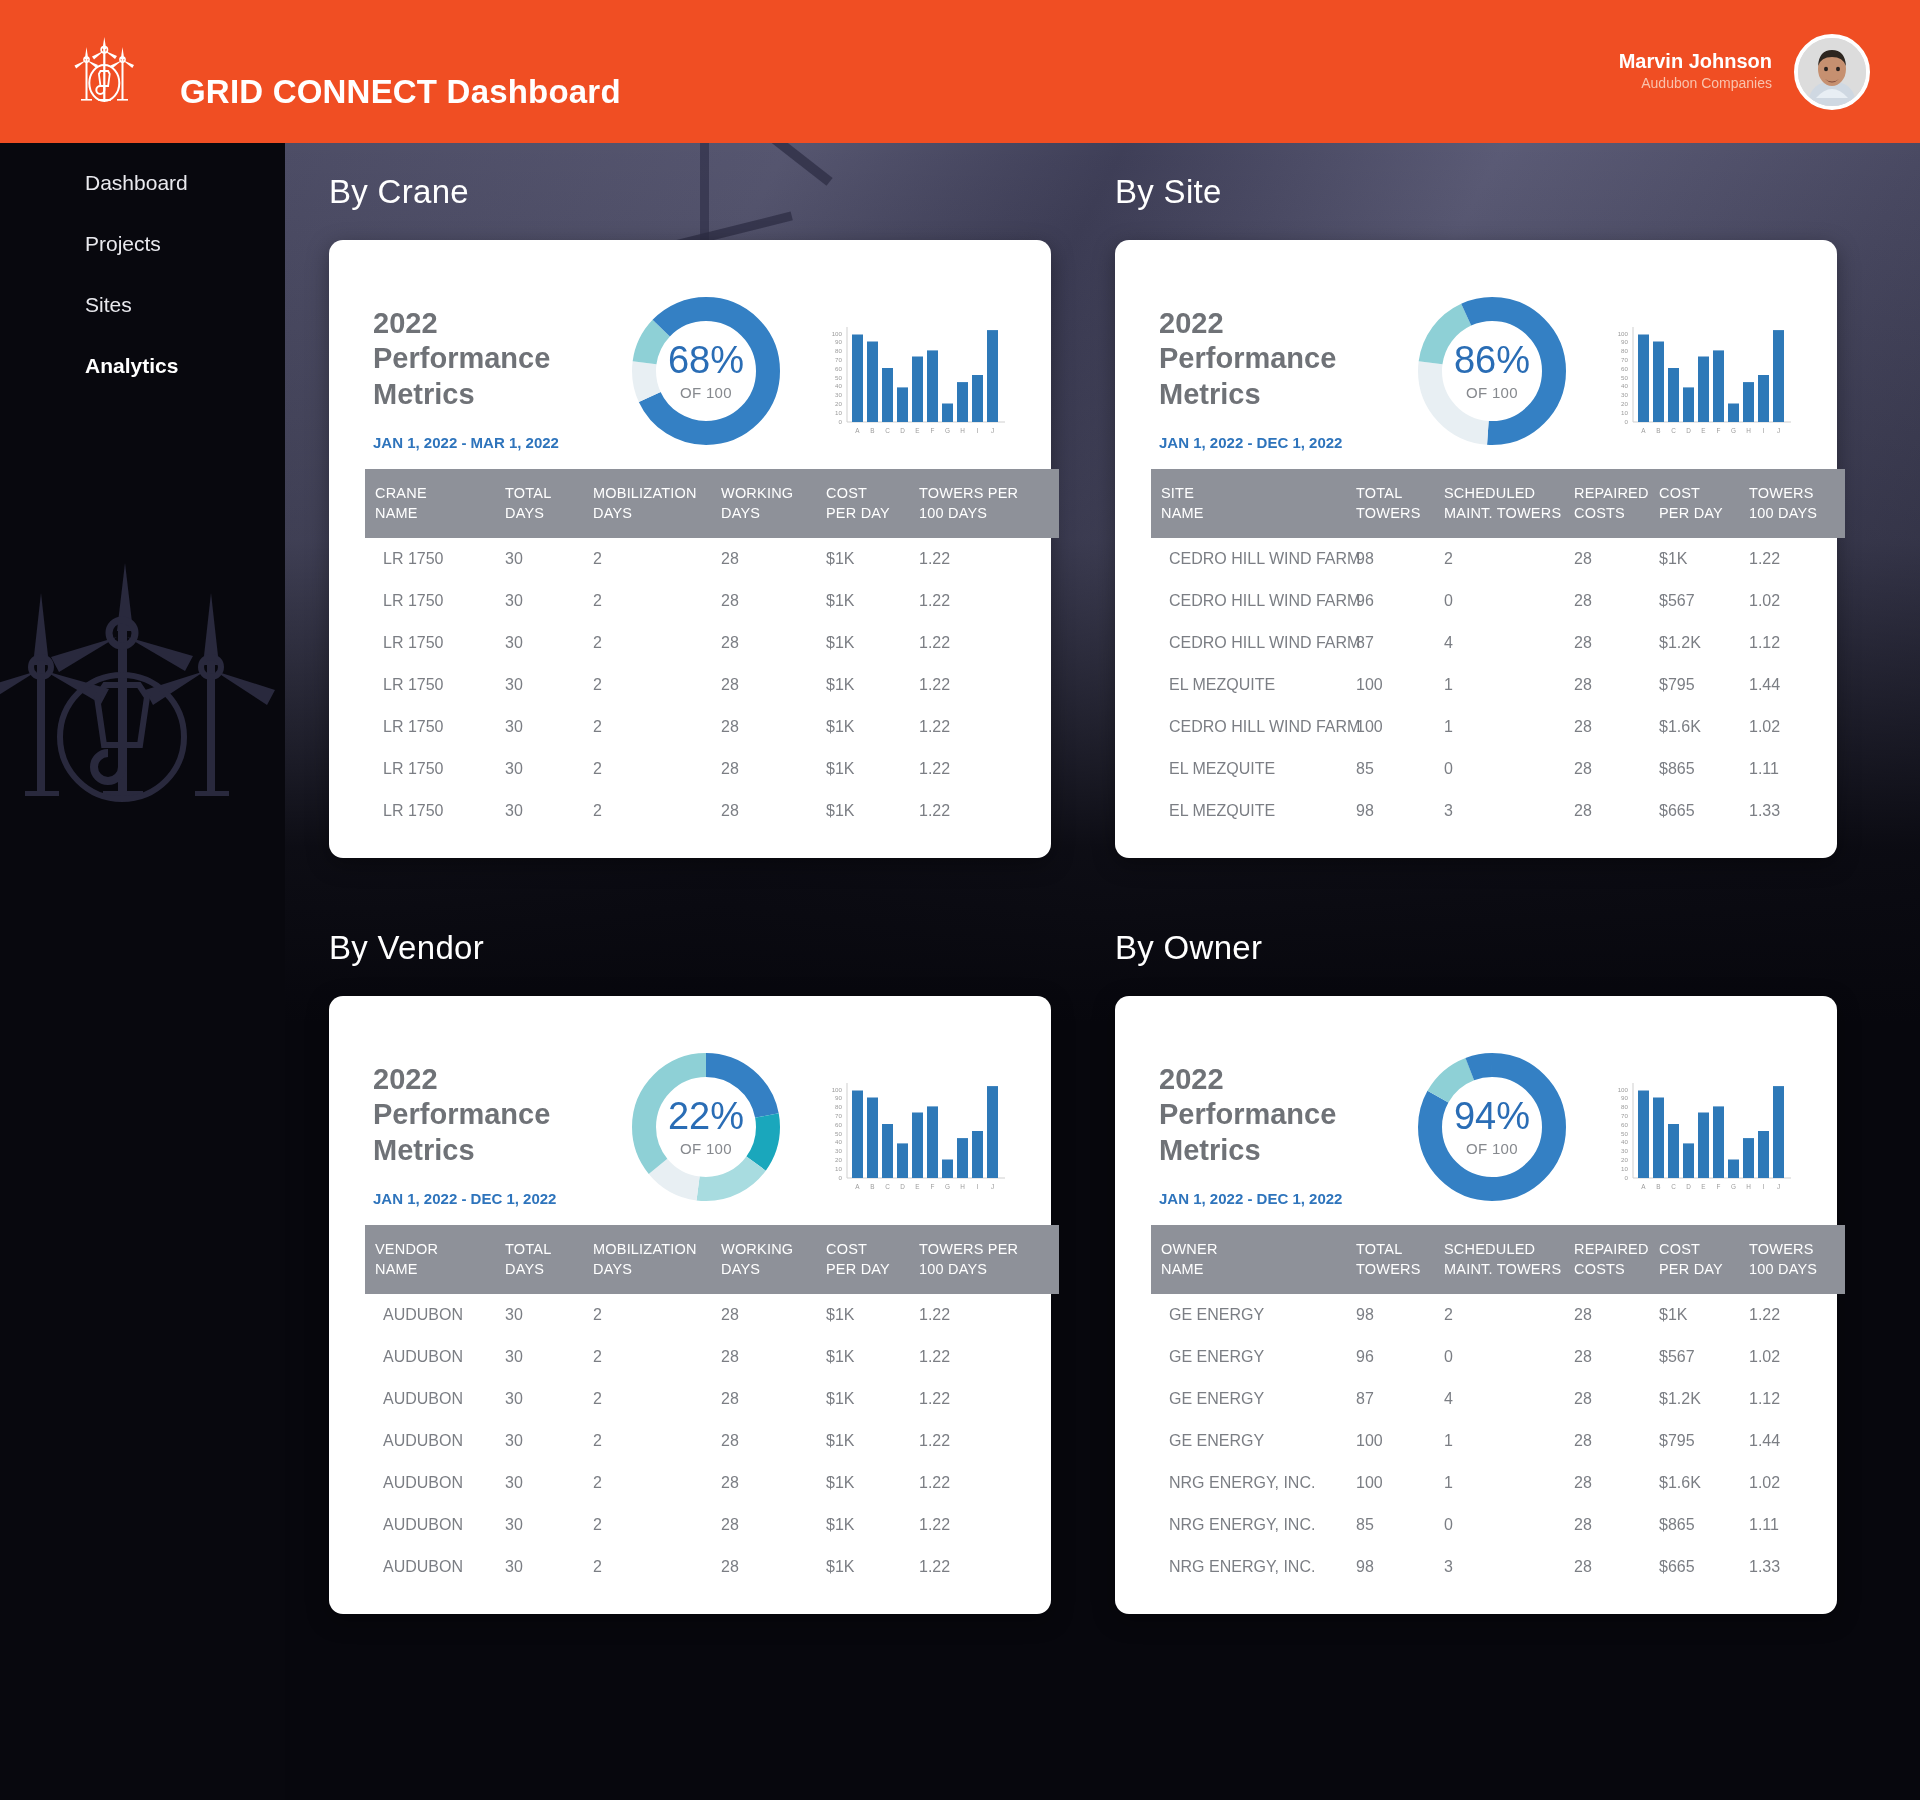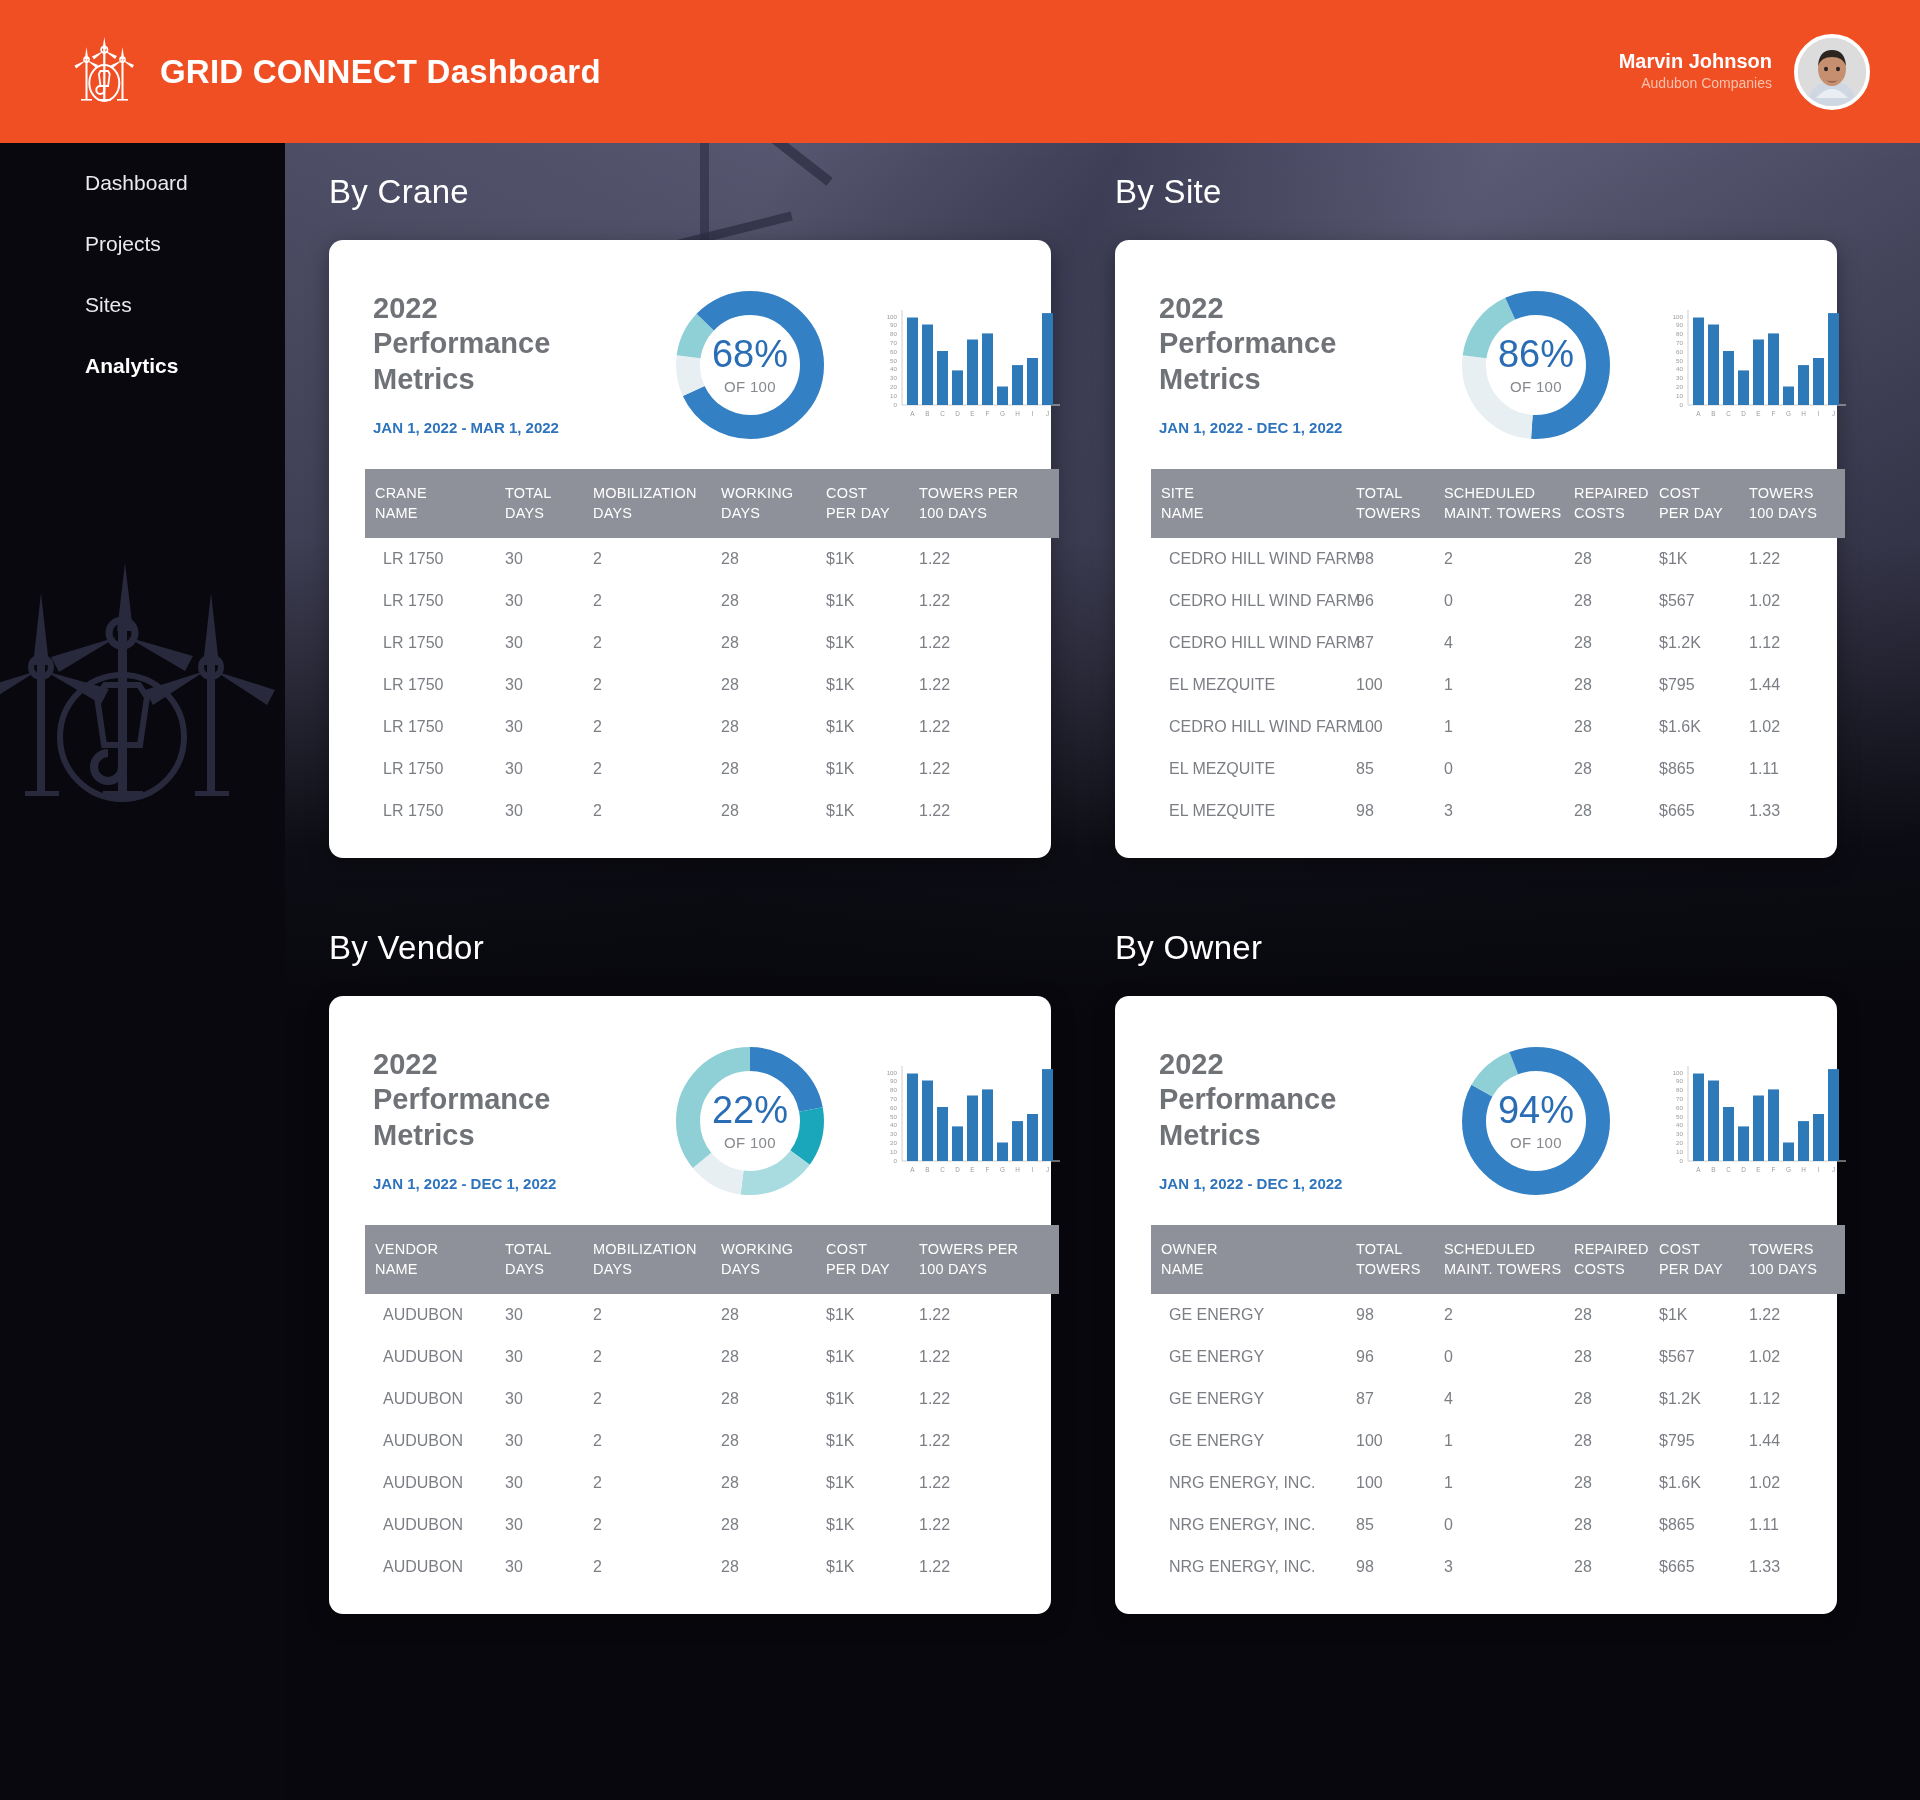--- a/index.html
+++ b/index.html
@@ -11,21 +11,21 @@
   }
 
   
   .topbar {
     position: absolute; top: 0; left: 0;
     width: 1920px; height: 143px;
     background: #f04e23;
     display: flex; align-items: center;
     z-index: 40;
   }
-  .brand { display: flex; align-items: center; padding-left: 72px; }
+  .brand { display: flex; align-items: flex-end; padding-left: 72px; gap: 20px; }
   .brand-logo { width: 66px; height: 78px; margin-right: 22px; }
   .brand-title {
     color: #ffffff; font-size: 33px; font-weight: bold;
     letter-spacing: .2px; white-space: nowrap;
   }
   .user-area {
     margin-left: auto; display: flex; align-items: center;
     padding-right: 50px;
   }
   .user-text { text-align: right; margin-right: 22px; }
@@ -99,22 +99,22 @@
 
   
   .card {
     background: #ffffff;
     border-radius: 14px;
     box-shadow: 0 6px 22px rgba(0,0,0,.35);
     padding: 36px 0 26px 0;
     width: 722px;
   }
   .card-top {
-    display: flex; align-items: center;
-    padding: 0 44px 0 44px; height: 175px; gap: 44px;
+    display: flex; align-items: flex-end;
+    padding: 0 44px 0 44px; height: 175px;
   }
   .card-heading { width: 235px; flex: 0 0 235px; }
   .card-heading .ch-line {
     color: #6f7277; font-size: 29px; font-weight: bold;
     line-height: 1.22; white-space: nowrap;
   }
   .card-daterange {
     color: #2e74bc; font-size: 15px; font-weight: bold;
     margin-top: 22px; white-space: nowrap;
   }

